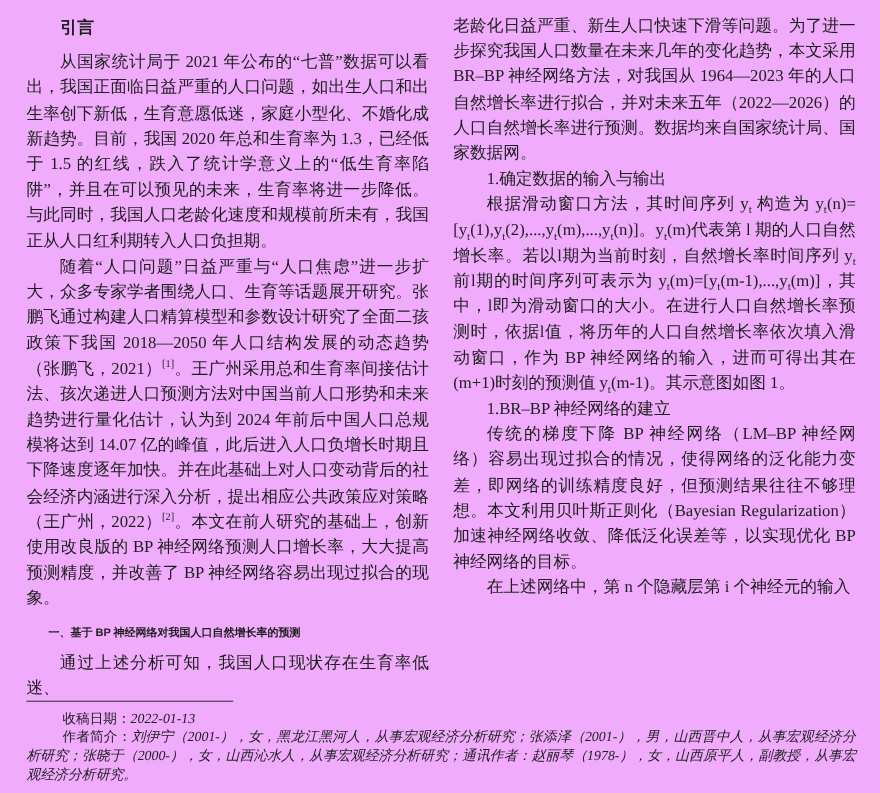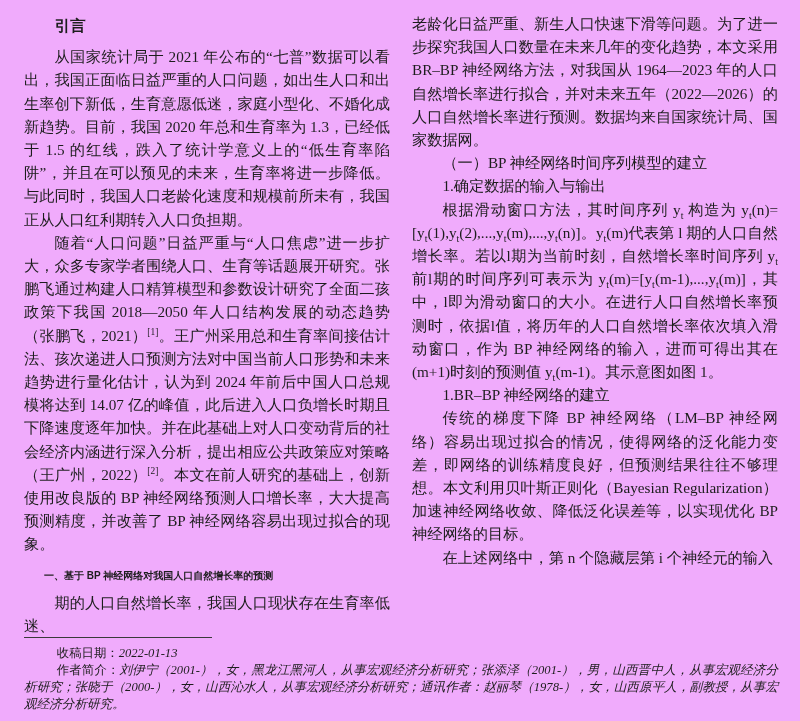--- a/index.html
+++ b/index.html
@@ -64,26 +64,25 @@
 <body>
 
 <div class="page">
   <div class="columns">
 
     <div class="col">
       <p class="intro-head">引言</p>
       <p class="indent">从国家统计局于 2021 年公布的“七普”数据可以看出，我国正面临日益严重的人口问题，如出生人口和出生率创下新低，生育意愿低迷，家庭小型化、不婚化成新趋势。目前，我国 2020 年总和生育率为 1.3，已经低于 1.5 的红线，跌入了统计学意义上的“低生育率陷阱”，并且在可以预见的未来，生育率将进一步降低。与此同时，我国人口老龄化速度和规模前所未有，我国正从人口红利期转入人口负担期。</p>
       <p class="indent"><span>随着“人口问题”日益严重与“人口焦虑”进一步扩大，众多专家学者围绕人口、生育等话题展开研究。张鹏飞通过构建人口精算模型和参数设计研究了全面二孩政策下我国 2018—2050 年人口结构发展的动态趋势（张鹏飞，2021）</span><span class="run-sup">[1]</span><span>。王广州采用总和生育率间接估计法、孩次递进人口预测方法对中国当前人口形势和未来趋势进行量化估计，认为到 2024 年前后中国人口总规模将达到 14.07 亿的峰值，此后进入人口负增长时期且下降速度逐年加快。并在此基础上对人口变动背后的社会经济内涵进行深入分析，提出相应公共政策应对策略（王广州，2022）</span><span class="run-sup">[2]</span><span>。本文在前人研究的基础上，创新使用改良版的 BP 神经网络预测人口增长率，大大提高预测精度，并改善了 BP 神经网络容易出现过拟合的现象。</span></p>
       <p class="section-head">一、基于 BP 神经网络对我国人口自然增长率的预测</p>
-      <p class="indent">期的人口自然增长率，我国人口现状存在生育率低迷、</p>
+      <p class="indent">通过上述分析可知，我国人口现状存在生育率低迷、</p>
     </div>
 
     <div class="col">
       <p>老龄化日益严重、新生人口快速下滑等问题。为了进一步探究我国人口数量在未来几年的变化趋势，本文采用 BR–BP 神经网络方法，对我国从 1964—2023 年的人口自然增长率进行拟合，并对未来五年（2022—2026）的人口自然增长率进行预测。数据均来自国家统计局、国家数据网。</p>
-      <p class="indent">（一）BP 神经网络时间序列模型的建立</p>
       <p class="indent">1.确定数据的输入与输出</p>
       <p class="indent"><span>根据滑动窗口方法，其时间序列 y</span><span class="run-sub">t</span><span> 构造为 y</span><span class="run-sub">t</span><span>(n)=[y</span><span class="run-sub">t</span><span>(1),y</span><span class="run-sub">t</span><span>(2),...,y</span><span class="run-sub">t</span><span>(m),...,y</span><span class="run-sub">t</span><span>(n)]。y</span><span class="run-sub">t</span><span>(m)代表第 l 期的人口自然增长率。若以l期为当前时刻，自然增长率时间序列 y</span><span class="run-sub">t</span><span> 前l期的时间序列可表示为 y</span><span class="run-sub">t</span><span>(m)=[y</span><span class="run-sub">t</span><span>(m-1),...,y</span><span class="run-sub">t</span><span>(m)]，其中，l即为滑动窗口的大小。在进行人口自然增长率预测时，依据l值，将历年的人口自然增长率依次填入滑动窗口，作为 BP 神经网络的输入，进而可得出其在(m+1)时刻的预测值 y</span><span class="run-sub">t</span><span>(m-1)。其示意图如图 1。</span></p>
       <p class="indent">1.BR–BP 神经网络的建立</p>
       <p class="indent">传统的梯度下降 BP 神经网络（LM–BP 神经网络）容易出现过拟合的情况，使得网络的泛化能力变差，即网络的训练精度良好，但预测结果往往不够理想。本文利用贝叶斯正则化（Bayesian Regularization）加速神经网络收敛、降低泛化误差等，以实现优化 BP 神经网络的目标。</p>
       <p class="indent">在上述网络中，第 n 个隐藏层第 i 个神经元的输入</p>
     </div>
 
   </div>
 
   <div class="footer">

